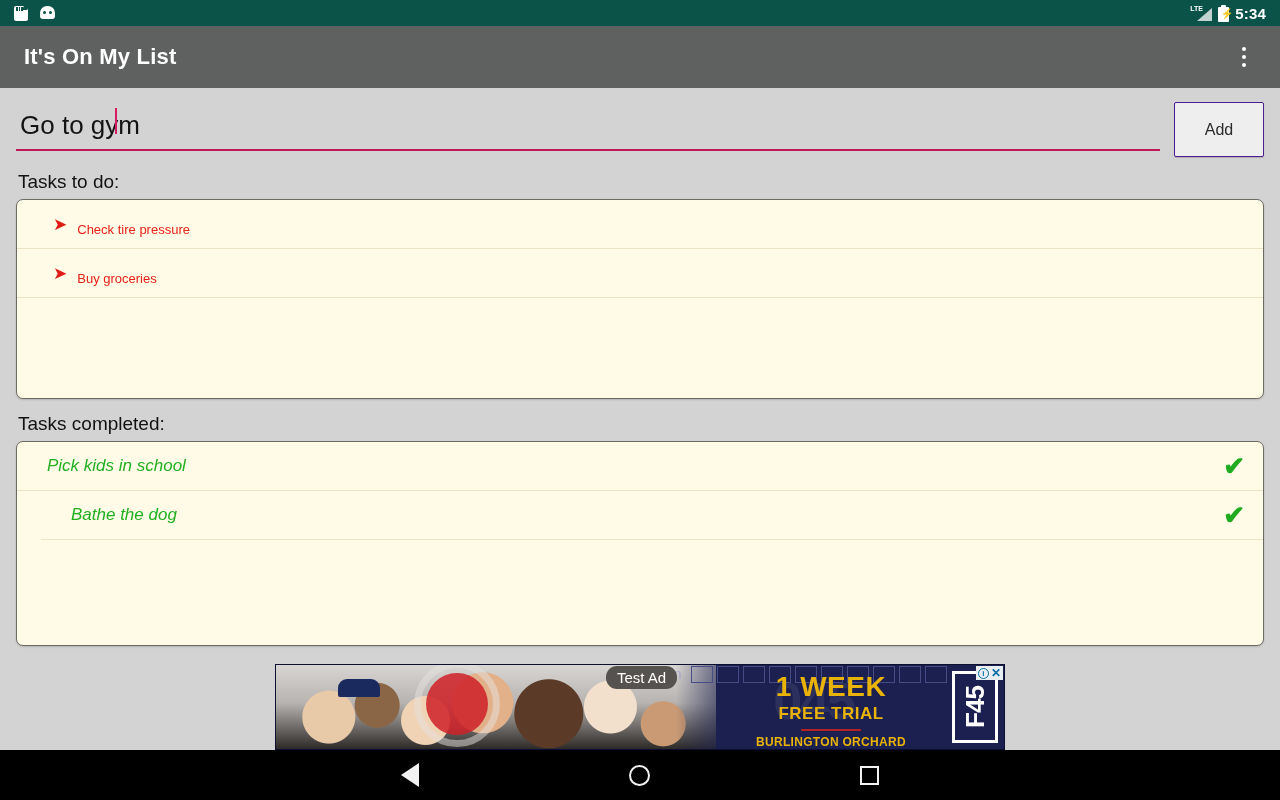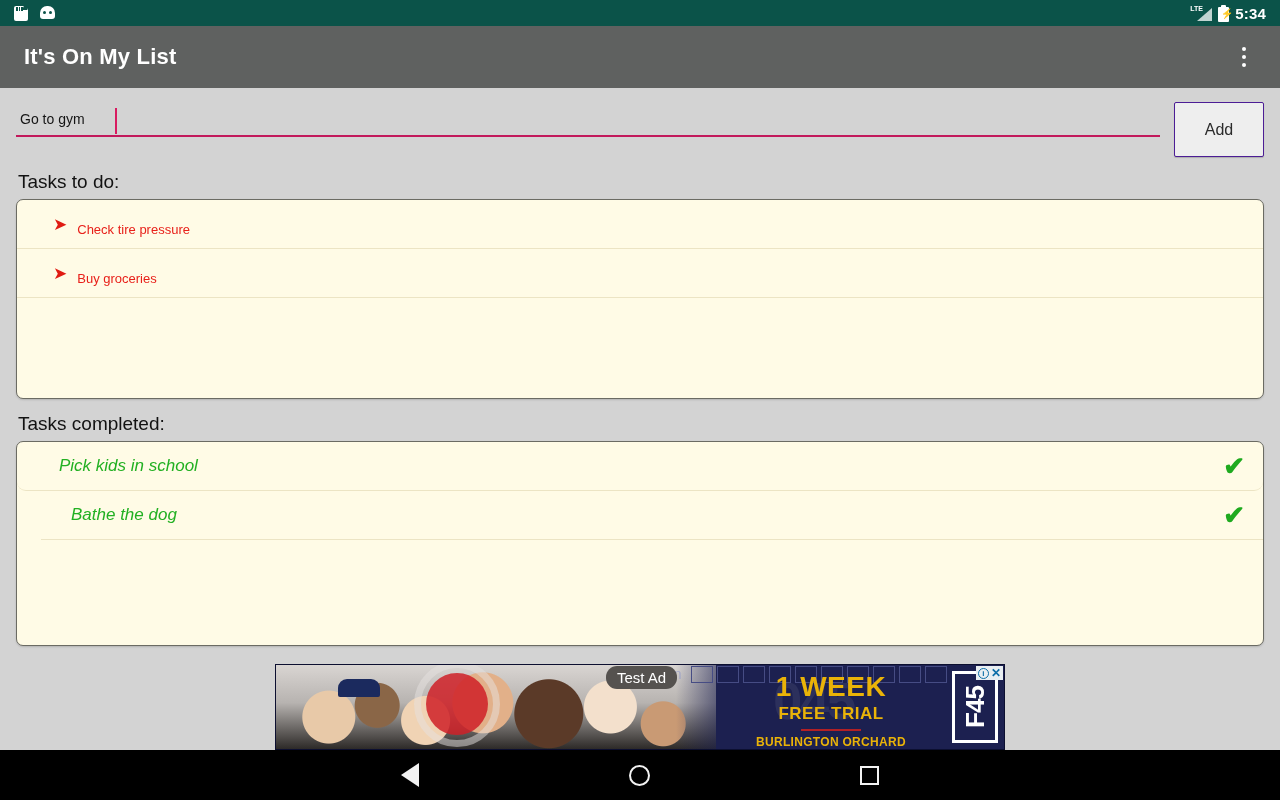--- a/index.html
+++ b/index.html
@@ -49,21 +49,21 @@
   .appbar-title { color:#ffffff; font-size:22px; font-weight:bold; letter-spacing:.2px; }
   .overflow { margin-left:auto; width:36px; height:40px; display:flex; flex-direction:column;
               align-items:center; justify-content:center; gap:4px; cursor:pointer; }
   .overflow i { width:4px; height:4px; background:#ffffff; border-radius:50%; display:block; }
 
   
   .input-row { display:flex; align-items:flex-start; padding:14px 16px 0 16px; gap:14px; }
   .input-wrap { flex:1; position:relative; padding-top:8px; }
   .task-input {
     width:100%; border:none; background:transparent; outline:none;
-    font-family:"Liberation Sans", sans-serif; font-size:14px; color:#141414;
+    font-family:"Liberation Sans", sans-serif; font-size:26px; color:#141414;
     padding:0 0 8px 4px; caret-color:#c2185b;
   }
   .input-underline { height:2px; background:#c2185b; width:100%; }
   .fake-caret { position:absolute; width:2px; height:26px; background:#d81b60; top:6px; }
   .add-btn {
     width:90px; height:55px; background:#eeeeee; border:1px solid #4c1d95;
     border-radius:2px; color:#2b2b2b; font-size:16px; font-family:"Liberation Sans", sans-serif;
     cursor:pointer; box-shadow:0 1px 1px rgba(0,0,0,.18);
   }
 
@@ -206,21 +206,21 @@
       <span class="todo-text">Check tire pressure</span>
     </div>
     <div class="row">
       <span class="bullet">➤</span>
       <span class="todo-text">Buy groceries</span>
     </div>
   </div>
 
   <div class="section-label">Tasks completed:</div>
   <div class="list-card done">
-    <div class="row" style="padding-left:42px;border-radius:9px;">
+    <div class="row" style="padding-left:30px;">
       <span class="done-text">Pick kids in school</span>
       <span class="check">✔</span>
     </div>
     <div class="row" style="padding-left:30px;margin-left:24px;">
       <span class="done-text">Bathe the dog</span>
       <span class="check">✔</span>
     </div>
   </div>
 
   <div class="ad-wrap">

